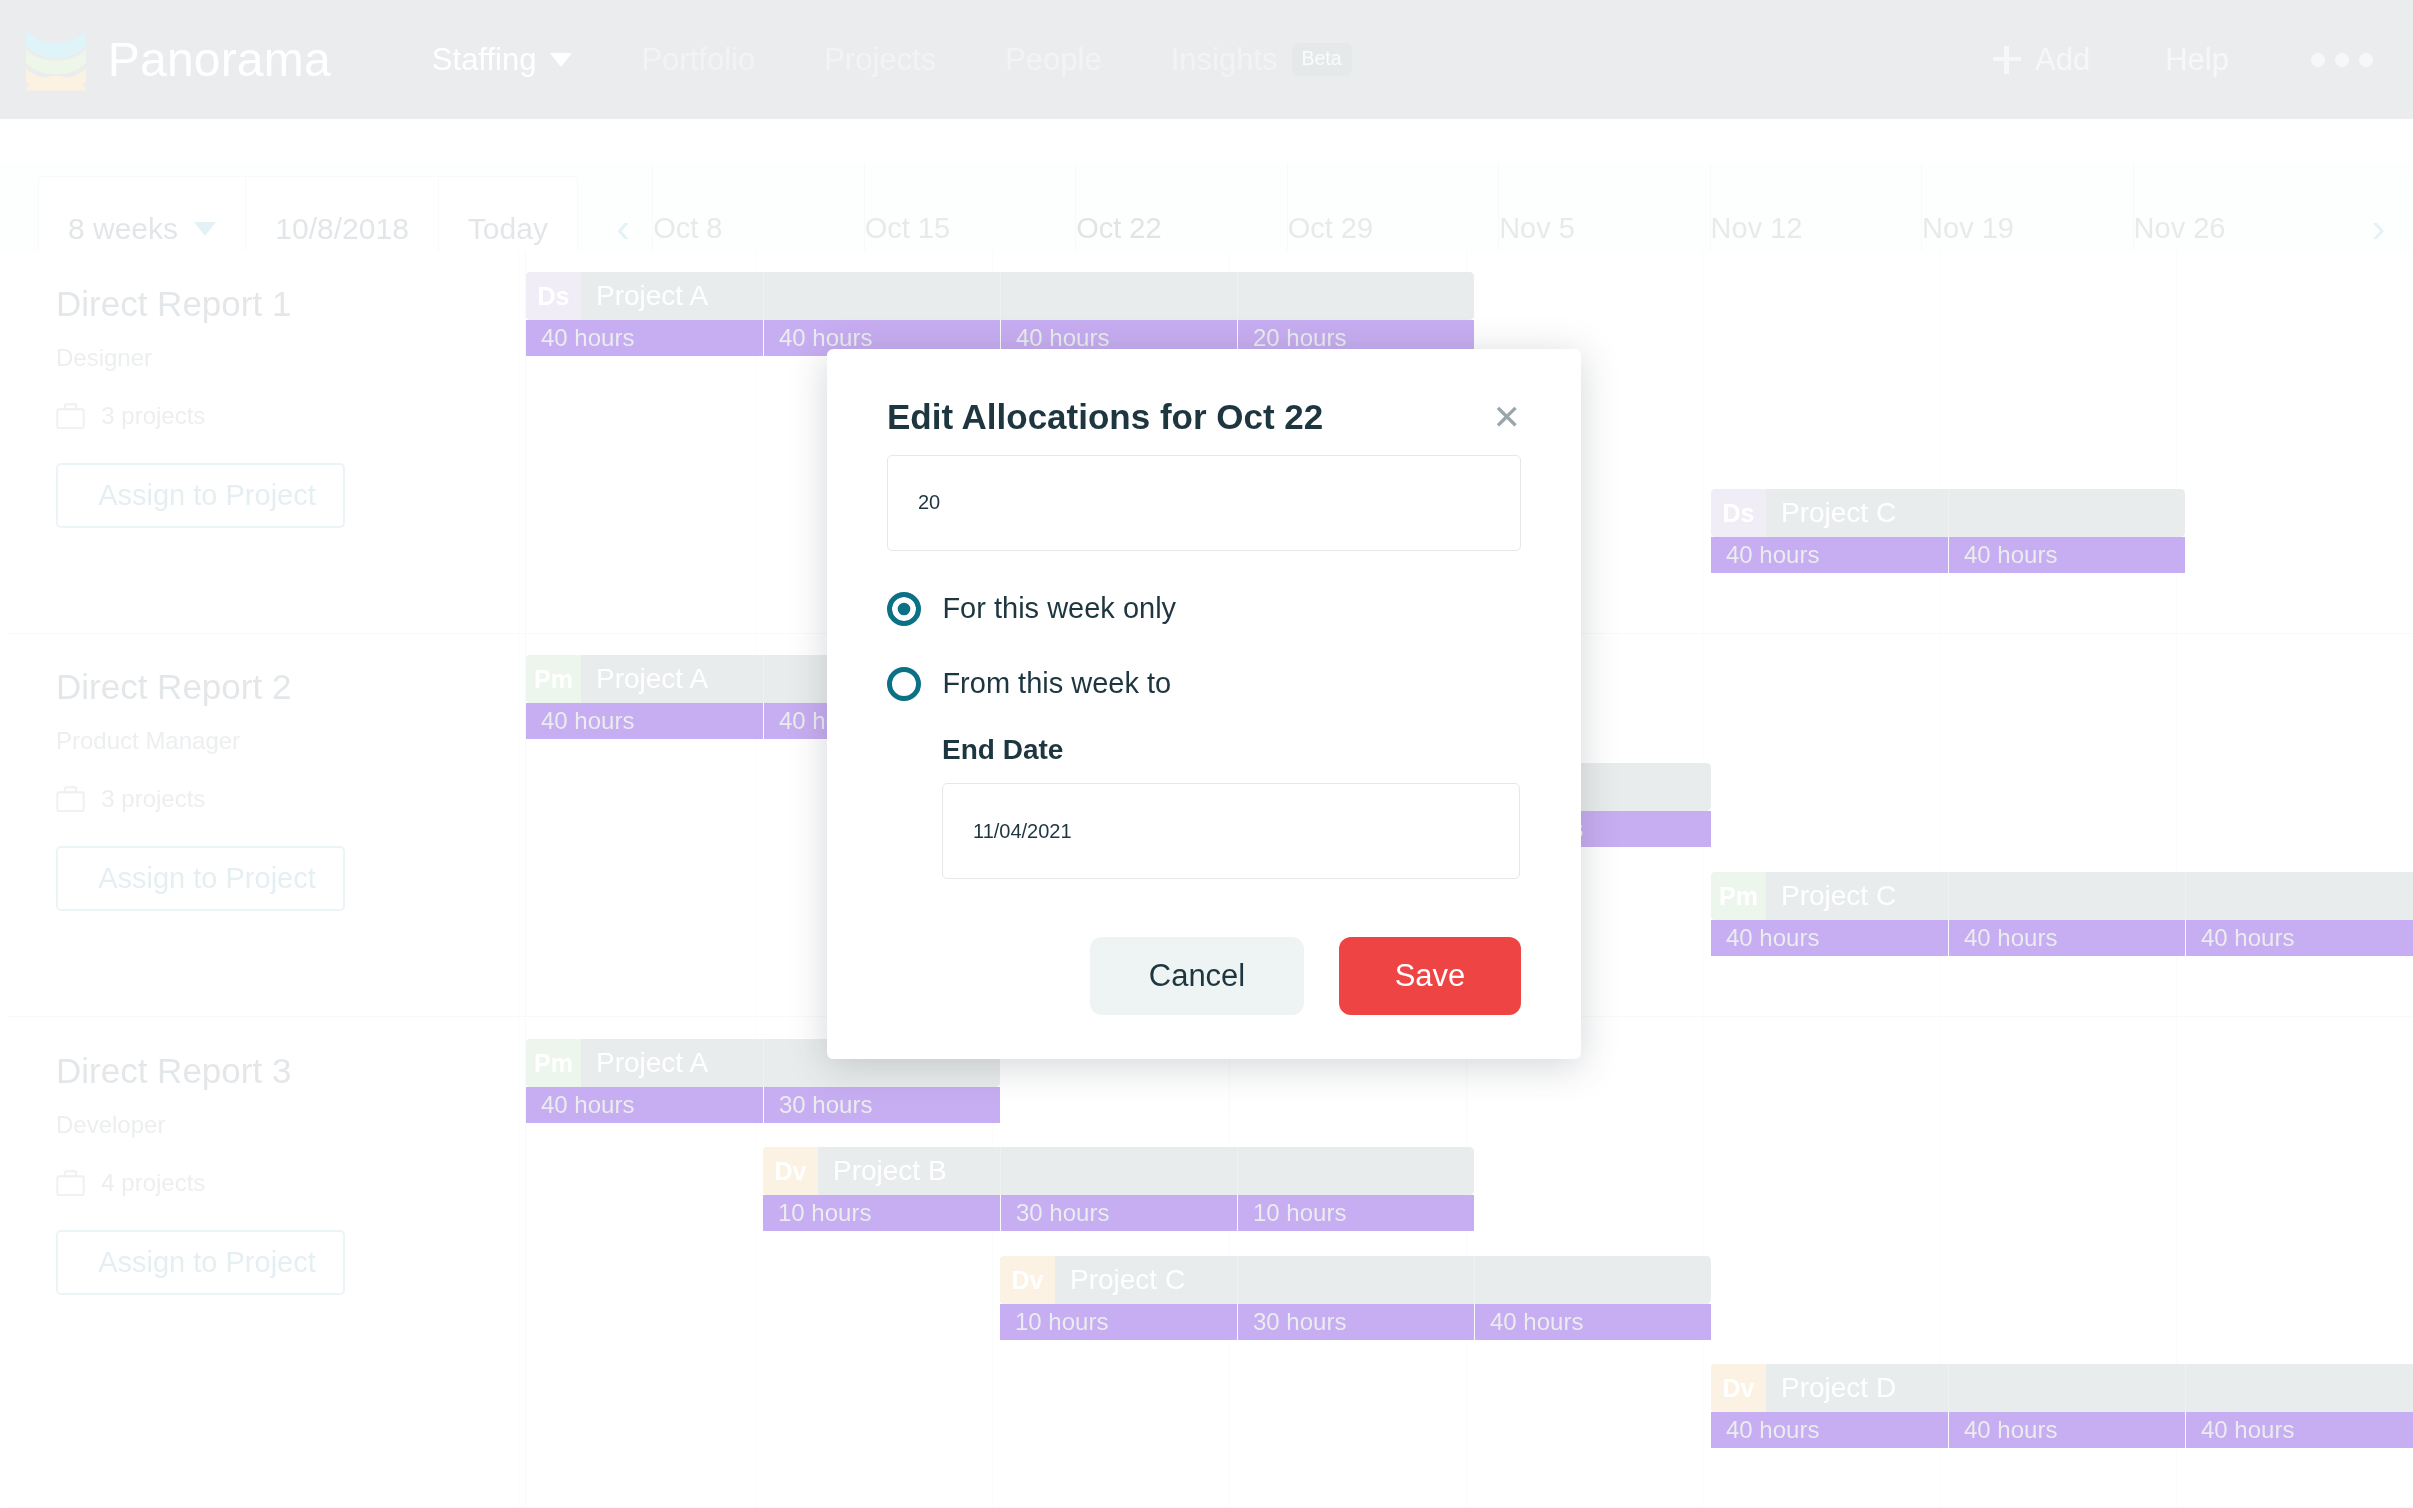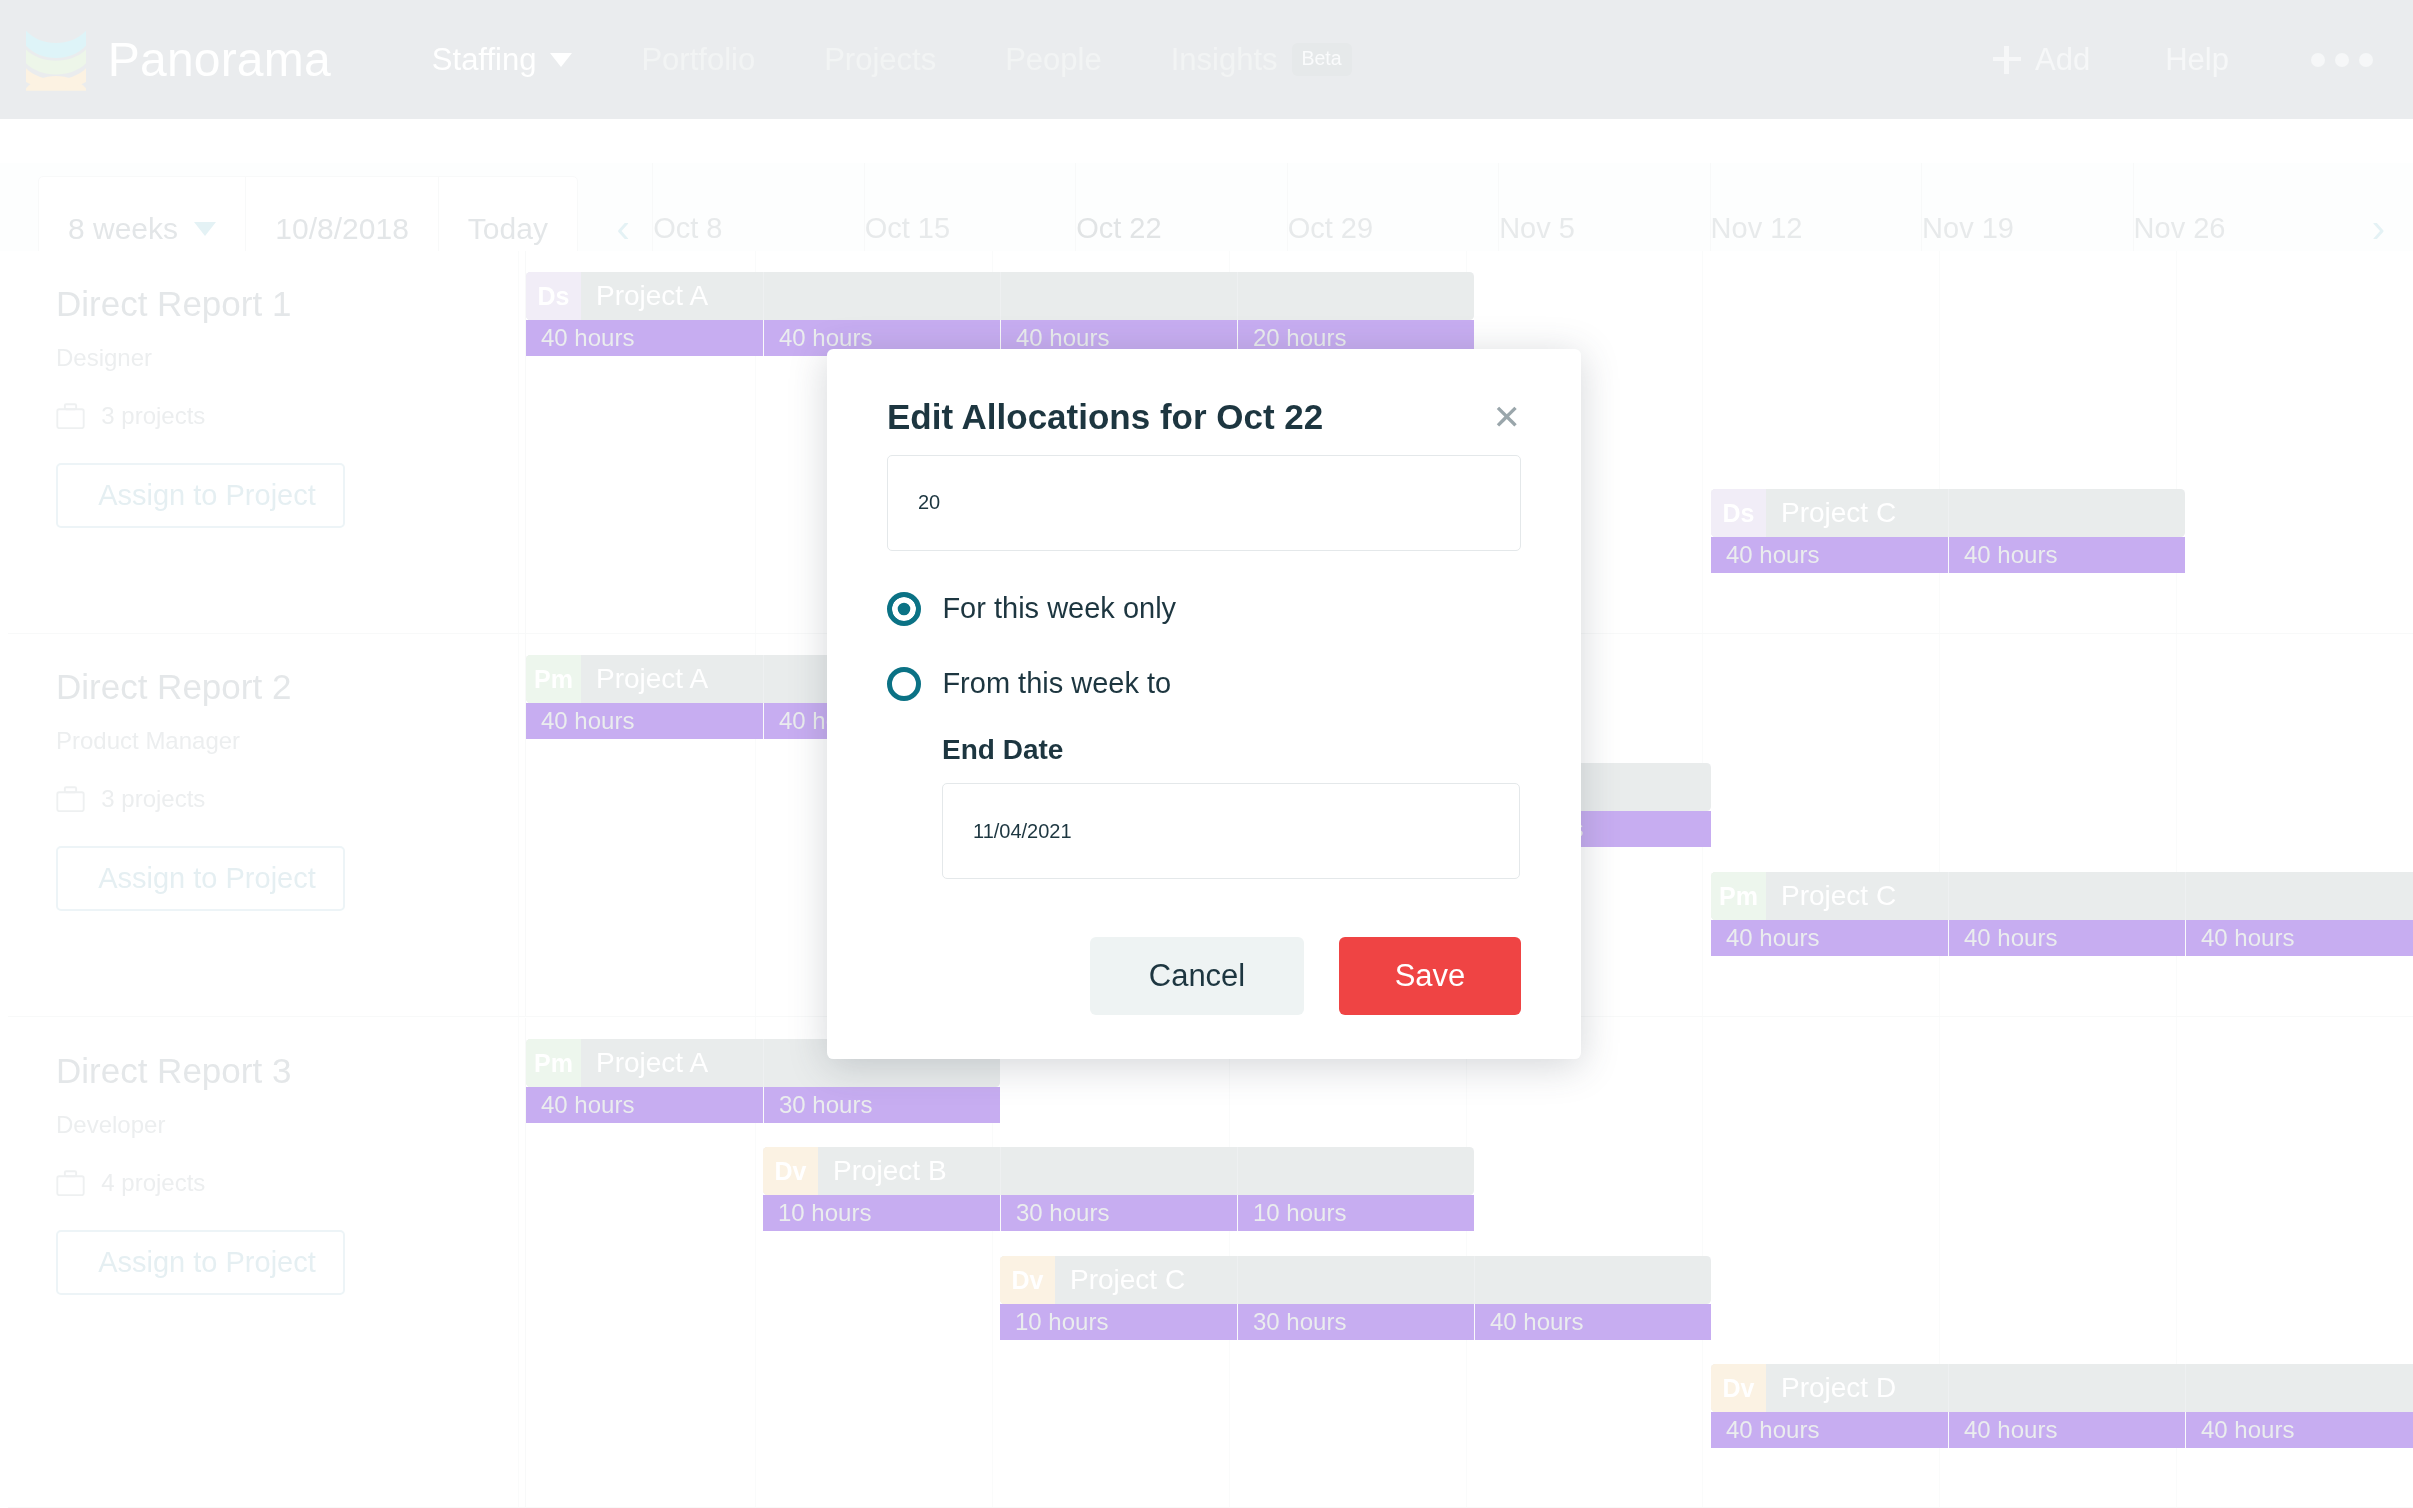--- a/index.html
+++ b/index.html
@@ -186,21 +186,21 @@
   }
   .radio.checked { background: #0b7285; box-shadow: inset 0 0 0 5.7px #ffffff; }
   .radio-label { font-size: 29px; color: #1d3640; }
   .indent { margin-left: 55px; }
   .indent .field-label { margin-top: 33px; }
   .indent .text-input { width: 578px; }
   .modal-actions {
     display: flex; justify-content: flex-end; align-items: center; margin-top: 58px;
   }
   .btn {
-    height: 78px; border-radius: 6px; display: flex; align-items: center;
+    height: 78px; border-radius: 12px; display: flex; align-items: center;
     justify-content: center; font-size: 31px; cursor: pointer; border: none; text-align: center;
   }
   .btn-cancel { width: 214px; background: #eef3f3; color: #1d3640; }
   .btn-save { width: 182px; background: #ef4444; color: #ffffff; margin-left: 35px; }
 </style>
 </head>
 <body>
 
 <div id="app">
 

